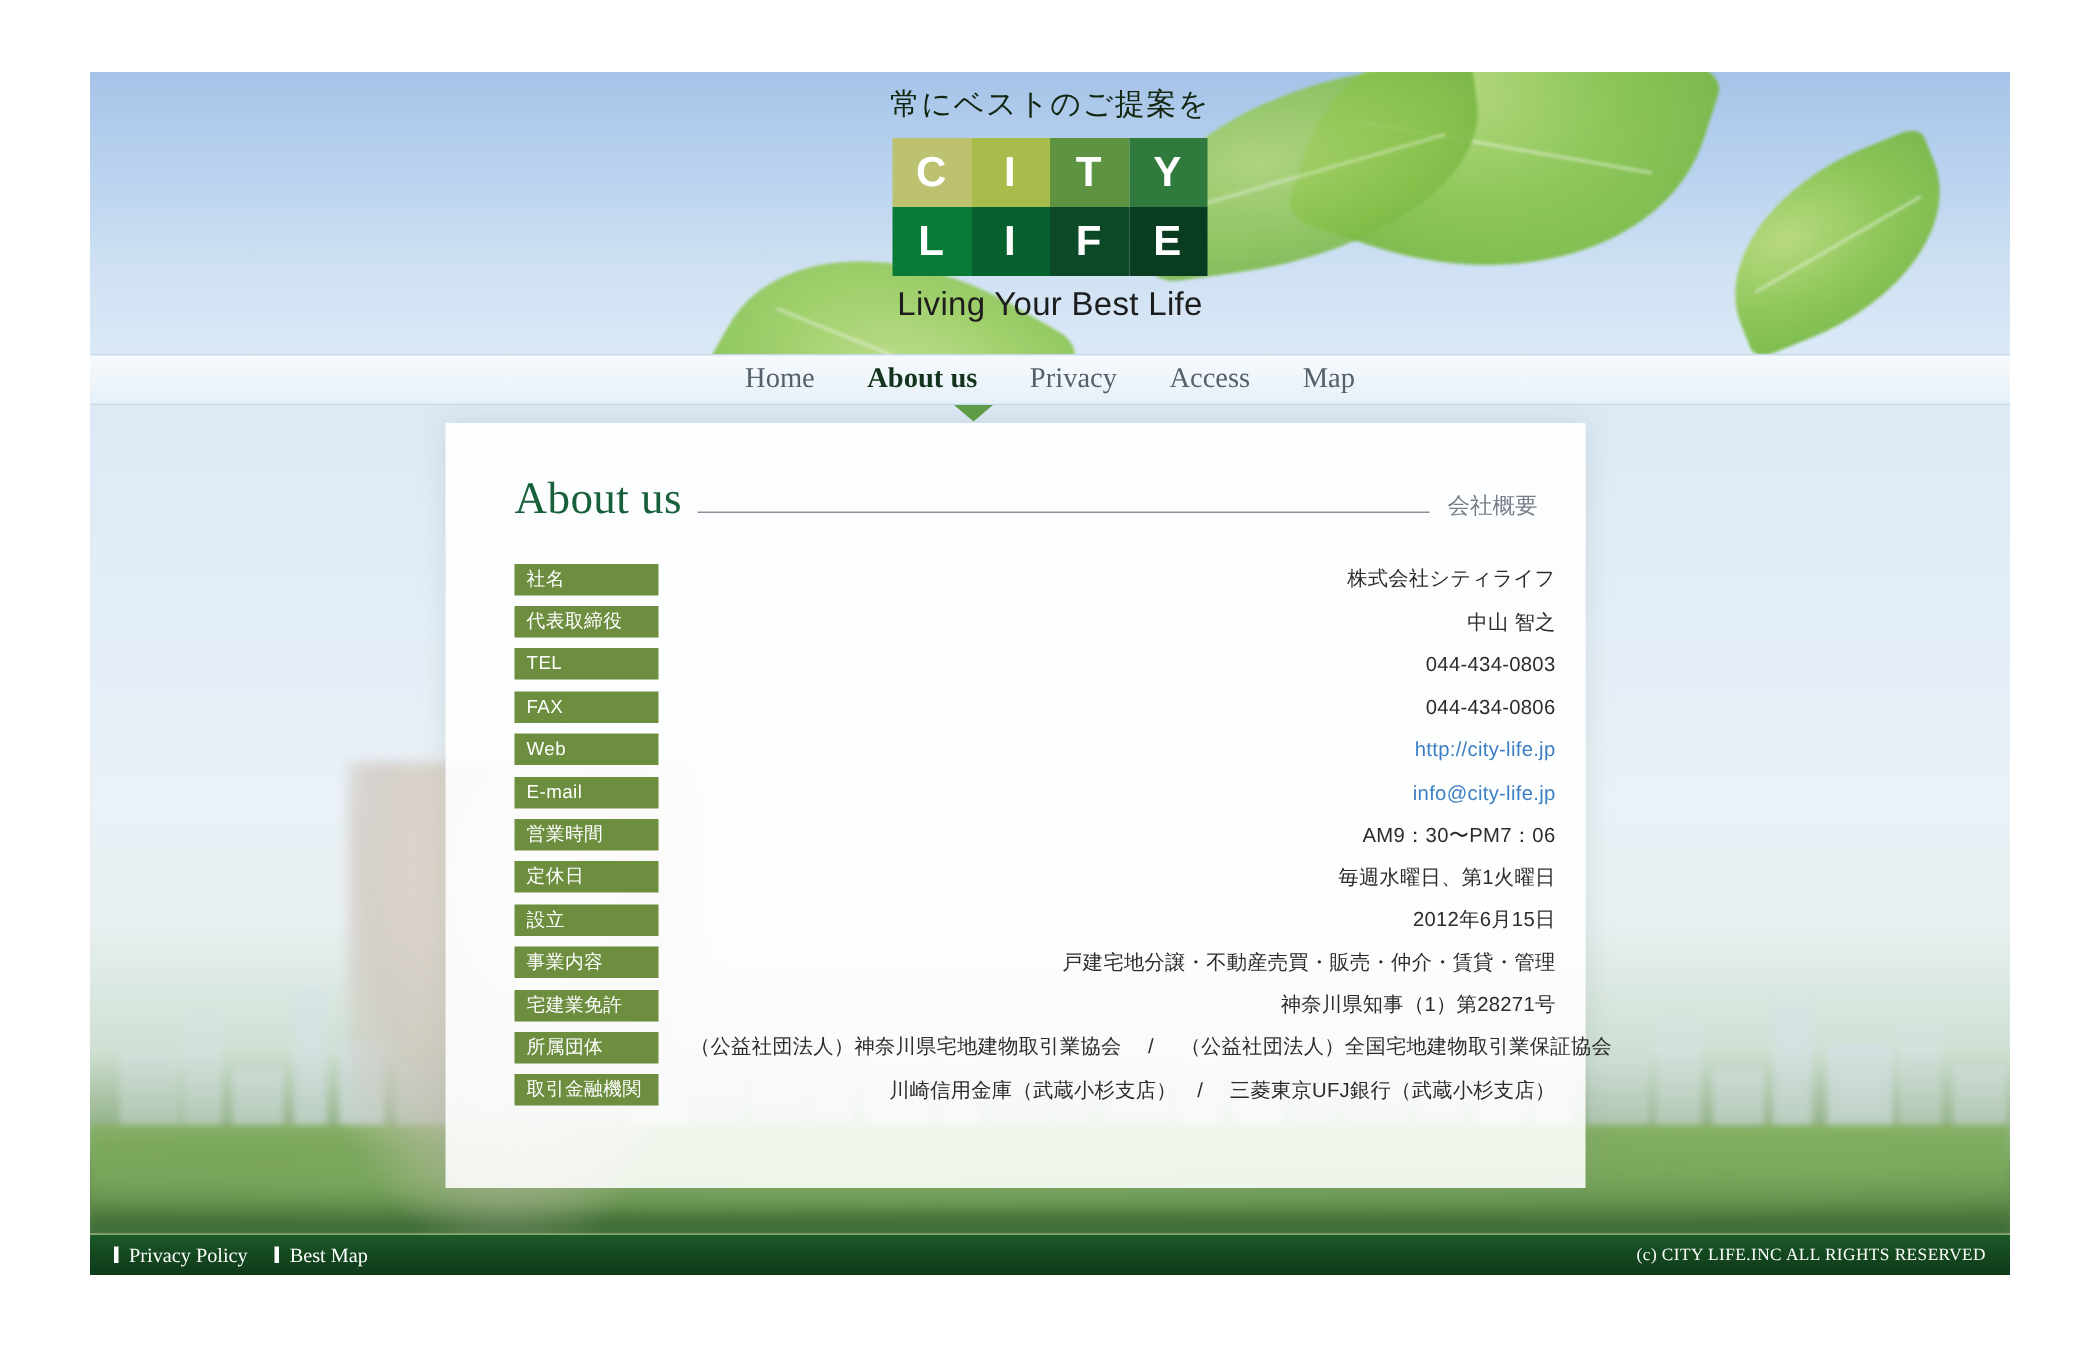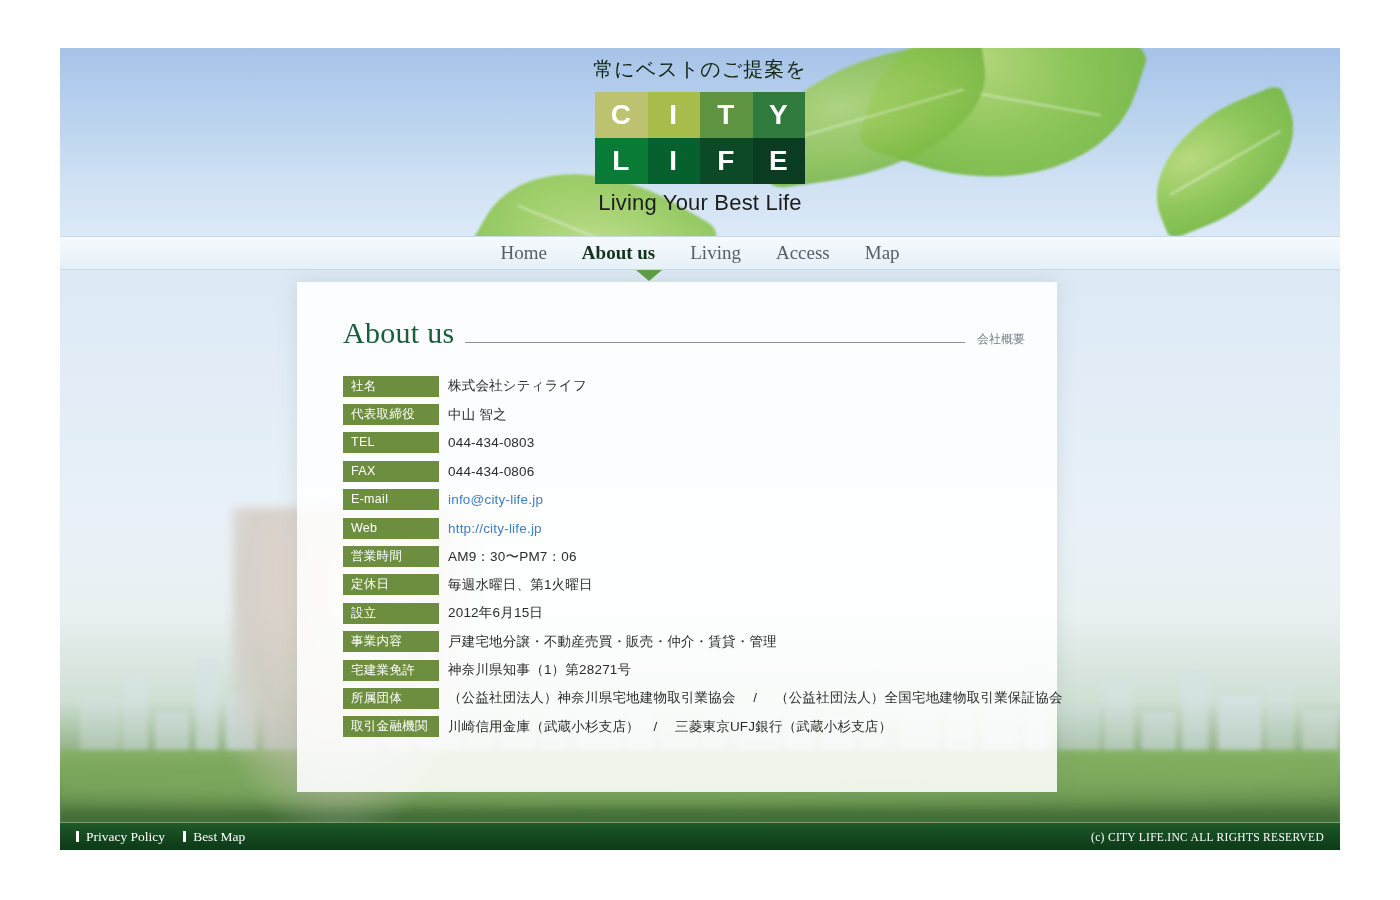--- a/index.html
+++ b/index.html
@@ -198,50 +198,51 @@
     letter-spacing: .3px;
     white-space: nowrap;
   }
   #title-rule {
     flex: 1;
     height: 1px;
     background: #8d9196;
     margin: 0 12px 5px 10px;
   }
   #page-title-ja {
-    font-size: 12px;
+    font-size: 15px;
     color: #77808a;
     white-space: nowrap;
   }
 
   
   #info-table {
     margin: 22px 0 0 0;
     padding: 0 20px 0 46px;
   }
   .info-row {
     display: flex;
     align-items: center;
     height: 28.4px;
+    justify-content: space-between;
   }
   .info-label {
     width: 96px;
     flex: 0 0 96px;
     height: 21px;
     background: #6d8e3f;
     color: #ffffff;
     font-size: 12.5px;
     line-height: 21px;
     padding-left: 8px;
     letter-spacing: .3px;
     overflow: hidden;
     white-space: nowrap;
   }
   .info-value {
-    margin-left: 9px;
+    margin-left: 21px;
     font-size: 13.5px;
     color: #2b2b2b;
     white-space: nowrap;
     letter-spacing: .2px;
   }
   .info-value.link { color: #3d7fc4; cursor: pointer; }
 
   
   #footer {
     position: relative;
@@ -308,21 +309,21 @@
           <div class="logo-cell" style="background: rgb(12, 74, 39);">F</div>
           <div class="logo-cell" style="background: rgb(10, 60, 33);">E</div>
         </div>
       <div id="logo-sub">Living Your Best Life</div>
     </div>
   </div>
 
   <div id="nav">
       <div class="nav-item">Home</div>
       <div class="nav-item active">About us</div>
-      <div class="nav-item">Living</div>
+      <div class="nav-item">Privacy</div>
       <div class="nav-item">Access</div>
       <div class="nav-item">Map</div>
     </div>
   <div id="nav-arrow"></div>
 
   <div id="body">
     <div id="city">
         <div class="bldg" style="left: 20px; width: 40px; height: 70px; opacity: 0.55;"></div>
         <div class="bldg" style="left: 62px; width: 26px; height: 96px; opacity: 0.63;"></div>
         <div class="bldg" style="left: 95px; width: 34px; height: 58px; opacity: 0.71;"></div>
@@ -378,26 +379,26 @@
           </div>
           <div class="info-row">
             <div class="info-label">TEL</div>
             <div class="info-value">044-434-0803</div>
           </div>
           <div class="info-row">
             <div class="info-label">FAX</div>
             <div class="info-value">044-434-0806</div>
           </div>
           <div class="info-row">
+            <div class="info-label">Web</div>
+            <div class="info-value link">http://city-life.jp</div>
+          </div>
+          <div class="info-row">
             <div class="info-label">E-mail</div>
             <div class="info-value link">info@city-life.jp</div>
-          </div>
-          <div class="info-row">
-            <div class="info-label">Web</div>
-            <div class="info-value link">http://city-life.jp</div>
           </div>
           <div class="info-row">
             <div class="info-label">営業時間</div>
             <div class="info-value">AM9：30〜PM7：06</div>
           </div>
           <div class="info-row">
             <div class="info-label">定休日</div>
             <div class="info-value">毎週水曜日、第1火曜日</div>
           </div>
           <div class="info-row">

